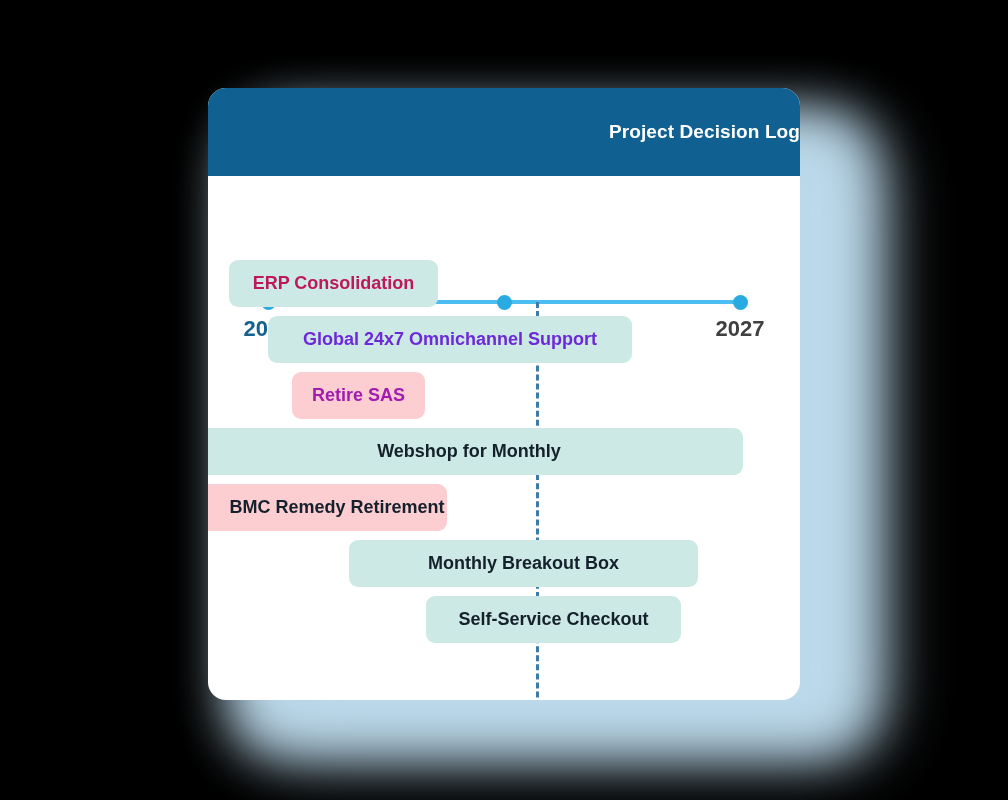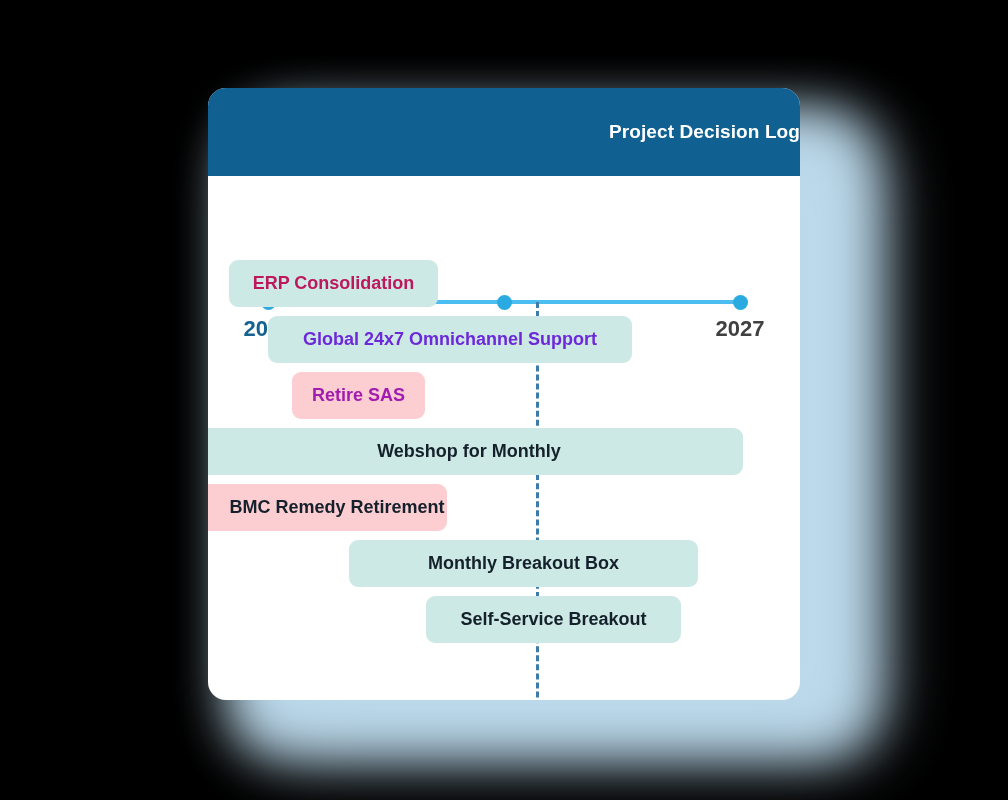--- a/index.html
+++ b/index.html
@@ -175,18 +175,18 @@
         <div class="bar bar-teal" style="left: -13px; width: 548px; top: 252px; background: rgb(205, 233, 229);">
           <span class="bar-label" style="color: rgb(20, 32, 43);">Webshop for Monthly</span>
         </div>
         <div class="bar bar-pink" style="left: -13px; width: 252px; top: 308px; background: rgb(252, 205, 209);">
           <span class="bar-label" style="color: rgb(20, 32, 43); padding-left: 32px;">BMC Remedy Retirement</span>
         </div>
         <div class="bar bar-teal" style="left: 125px; width: 349px; top: 364px; background: rgb(205, 233, 229); margin-left: 16px;">
           <span class="bar-label" style="color: rgb(20, 32, 43);">Monthly Breakout Box</span>
         </div>
         <div class="bar bar-teal" style="left: 218px; width: 255px; top: 420px; background: rgb(205, 233, 229);">
-          <span class="bar-label" style="color: rgb(20, 32, 43);">Self-Service Breakout</span>
+          <span class="bar-label" style="color: rgb(20, 32, 43);">Self-Service Checkout</span>
         </div>
       </div>
 
   </div>
 </div>
 
 </body></html>

